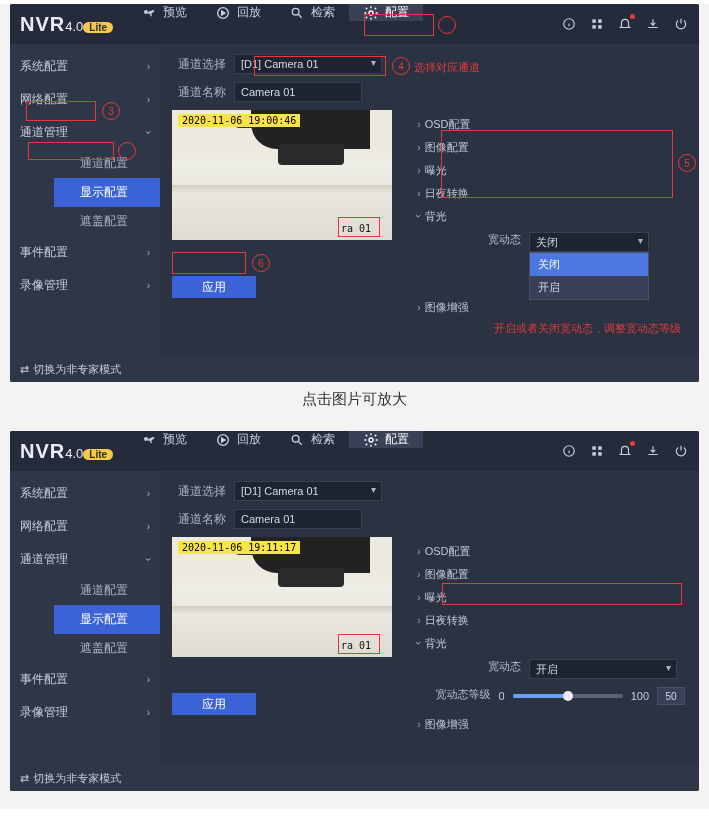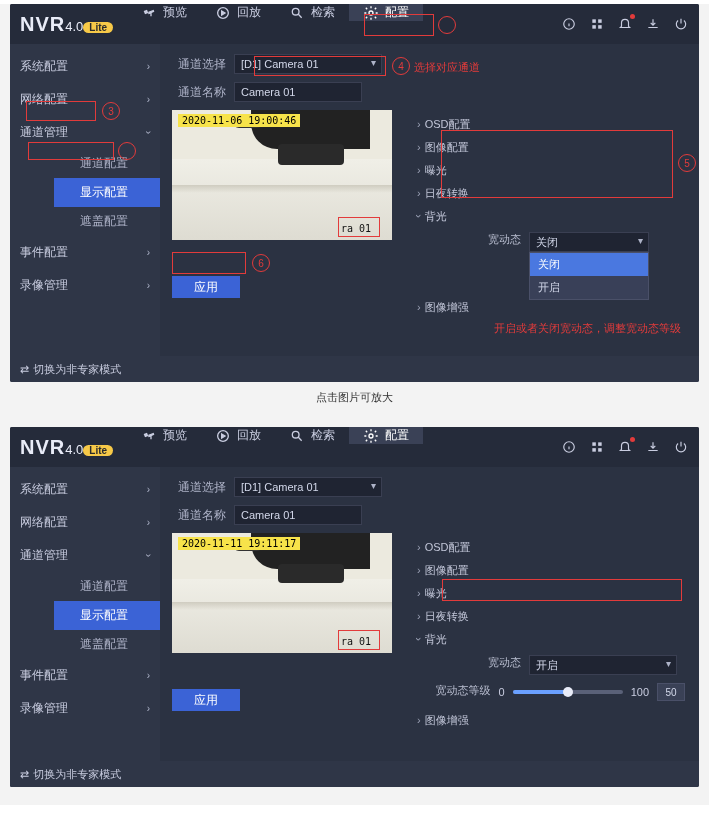--- a/index.html
+++ b/index.html
@@ -47,31 +47,31 @@
   .grp-parent .ar { color: #9aa0b4; margin-right: 4px; }
   .sub-grp { padding-left: 14px; }
   .setting-row { display: flex; align-items: flex-start; gap: 8px; padding: 4px 0 4px 28px; }
   .setting-row .slbl { color: #b9bed0; width: 64px; text-align: right; }
   .dd { position: relative; }
   .dd .sel { width: 120px; }
   .dd-list { position: absolute; top: 20px; left: 0; width: 120px; background: #394058; border: 1px solid #4a5068; z-index: 3; }
   .dd-list .opt { padding: 4px 8px; color: #d3d8ea; cursor: pointer; font-size: 11px; }
   .dd-list .opt.hover { background: #4a78e0; color: #fff; }
   .red-text { color: #e23b3b; font-size: 11px; }
-  .apply-btn { display: inline-flex; align-items: center; justify-content: center; width: 68px; height: 22px; background: #3b63d6; color: #fff; border: none; font-size: 12px; cursor: pointer; }
+  .apply-btn { display: inline-flex; align-items: center; justify-content: center; width: 84px; height: 22px; background: #3b63d6; color: #fff; border: none; font-size: 12px; cursor: pointer; }
   .footer { height: 26px; background: #2f3647; display: flex; align-items: center; padding: 0 10px; font-size: 11px; color: #c9cde0; cursor: pointer; }
   .footer .arrows { margin-right: 6px; letter-spacing: -2px; }
   .slider-wrap { display: flex; align-items: center; gap: 8px; font-size: 11px; color: #c9cde0; }
   .slider { position: relative; width: 110px; height: 4px; background: #5a6178; border-radius: 2px; }
   .slider .fill { position: absolute; left: 0; top: 0; bottom: 0; width: 50%; background: #6aa0ff; border-radius: 2px; }
   .slider .knob { position: absolute; top: 50%; left: 50%; width: 10px; height: 10px; background: #e9ecf8; border-radius: 50%; transform: translate(-50%, -50%); cursor: pointer; }
   .sval-box { width: 28px; height: 18px; background: #3a4156; border: 1px solid #4a5068; color: #d3d8ea; display: inline-flex; align-items: center; justify-content: center; font-size: 10px; }
   .redbox { position: absolute; border: 1px solid #e23b3b; pointer-events: none; }
   .circ { position: absolute; width: 18px; height: 18px; border: 1px solid #e23b3b; border-radius: 50%; font-size: 10px; color: #e23b3b; display: flex; align-items: center; justify-content: center; pointer-events: none; background: transparent; }
-  .caption { text-align: center; font-size: 11px; color: #333; margin: 8px 0 22px 0; }
+  .caption { text-align: center; font-size: 15px; color: #333; margin: 8px 0 22px 0; }
   .hint-text { color: #e23b3b; font-size: 11px; position: absolute; }
   .bell-dot::after { content: ""; position: absolute; top: -2px; right: -2px; width: 5px; height: 5px; background: #e23b3b; border-radius: 50%; }
   svg { display: block; }
 </style>
 </head>
 <body>
 
 <div class="page">
 
   <div class="shot" style="height:378px; margin-top:4px;">
@@ -373,21 +373,21 @@
         <div class="row">
           <span class="lbl">通道名称</span>
           <input class="inp" value="Camera 01" style="">
         </div>
 
         <div class="preview s2">
           <div class="white-floor"></div>
           <div class="fold"></div>
           <div class="dark-obj"></div>
           <div class="dark-obj2"></div>
-          <div class="ts-bar">2020-11-11 19:11:17</div>
+          <div class="ts-bar">2020-11-06 19:11:17</div>
           <div style="position:absolute; bottom:3px; right:12px; border:1px solid #e23b3b; padding:0 8px 0 2px;">
              <span class="cam-label" style="position:static">ra 01</span>
           </div>
         </div>
 
         <div class="right-panel">
           <div class="grp-parent"><span class="ar">›</span><span>OSD配置</span></div>
           <div class="grp-parent"><span class="ar">›</span><span>图像配置</span></div>
           <div class="grp-parent"><span class="ar">›</span><span>曝光</span></div>
           <div class="grp-parent"><span class="ar">›</span><span>日夜转换</span></div>

